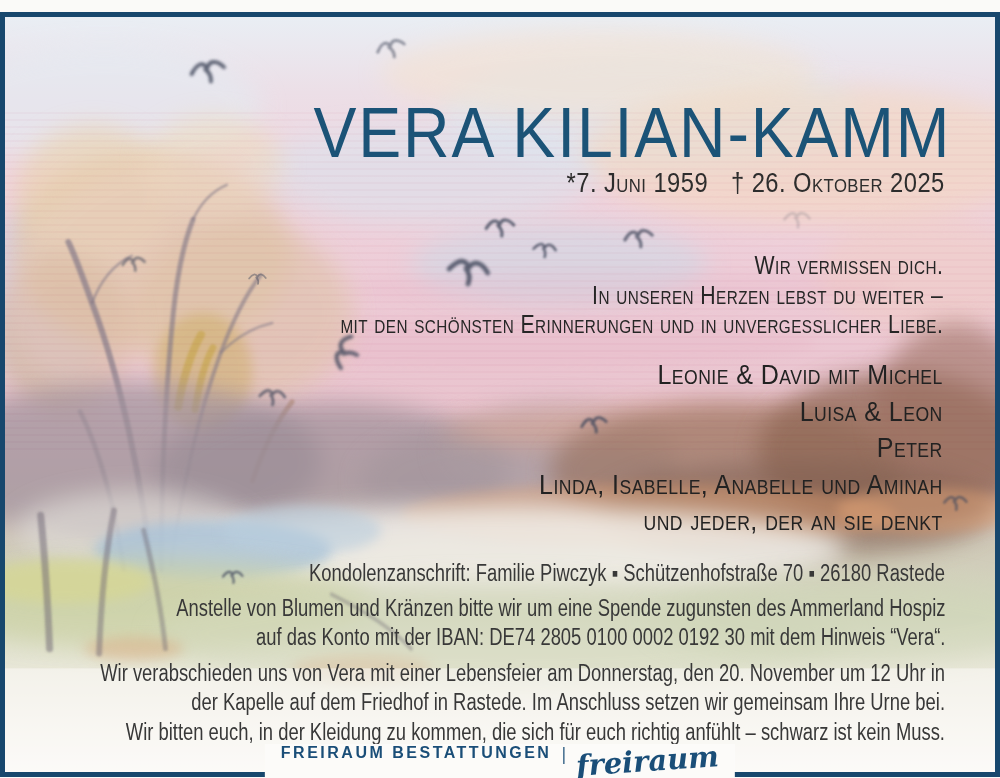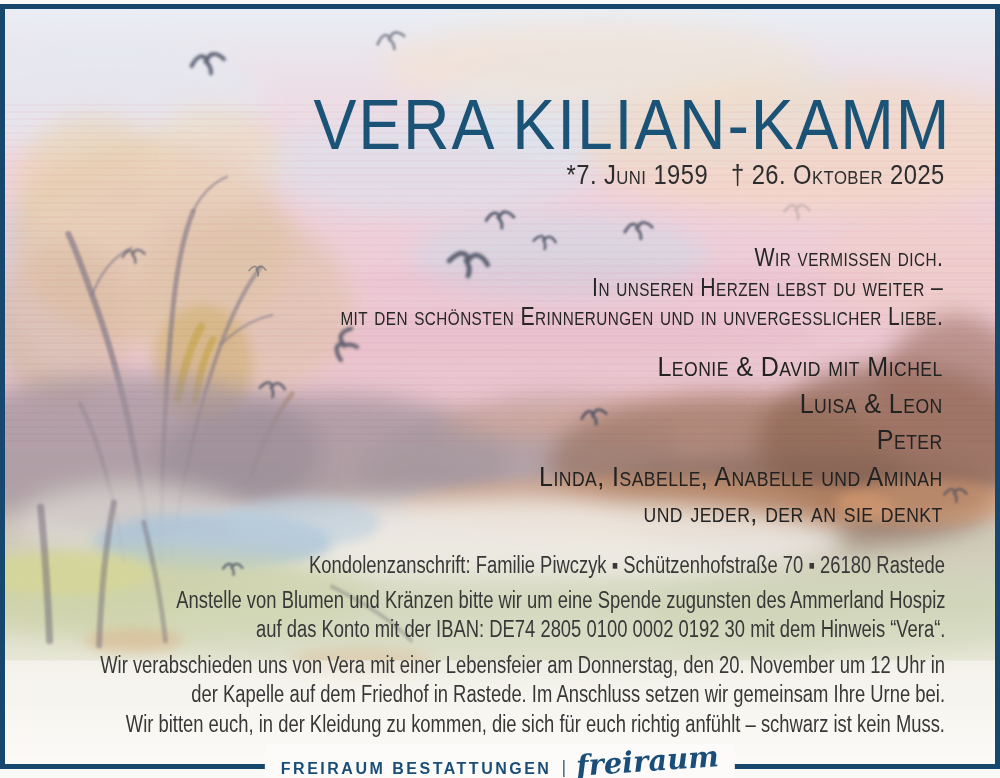--- a/index.html
+++ b/index.html
@@ -3,21 +3,21 @@
 <meta charset="utf-8">
 <style>
   html,body{margin:0;padding:0;}
   body{
     width:1000px;height:778px;position:relative;overflow:hidden;
     background:#fafaf8;
     font-family:"Liberation Sans",sans-serif;
   }
   
   .canvas{
-    position:absolute;left:0;top:4px;width:1000px;height:765px;
+    position:absolute;left:0;top:12px;width:1000px;height:765px;
     box-sizing:border-box;border:5px solid #17476d;background:#7dd3fc;
   }
   .painting{position:absolute;left:0;top:0;width:100%;height:100%;display:block;}
   .striations{
     position:absolute;left:0;top:95px;width:100%;height:340px;
     background:repeating-linear-gradient(180deg,rgba(226,158,182,.14) 0 2px,rgba(255,255,255,0) 2px 7px);
     mix-blend-mode:multiply;opacity:.5;
   }
   
   .txt{position:absolute;white-space:nowrap;}
@@ -44,21 +44,21 @@
     transform:scaleX(.8);transform-origin:100% 0;
   }
   .p-condolence{top:542px;}
   .p-donation{top:577px;}
   .p-farewell{top:642px;}
   .p-dresscode{top:701px;}
   .para span{display:block;}
   
   .brandbar{
     position:absolute;left:50%;top:744px;transform:translateX(-50%);
-    height:34px;display:flex;align-items:flex-end;gap:10px;
+    height:34px;display:flex;align-items:flex-start;gap:10px;
     background:#fcfbf9;padding:0 16px;z-index:3;
   }
   .brand-caps{
     font-size:16px;font-weight:bold;letter-spacing:2.5px;color:#1a4e78;white-space:nowrap;
   }
   .brand-div{font-size:18px;color:#1a4e78;font-weight:400;opacity:.85;}
   .brand-script{
     font-family:"DejaVu Serif",serif;font-style:italic;font-weight:bold;
     font-size:29px;color:#1a4e78;transform:rotate(-4deg);white-space:nowrap;
   }

